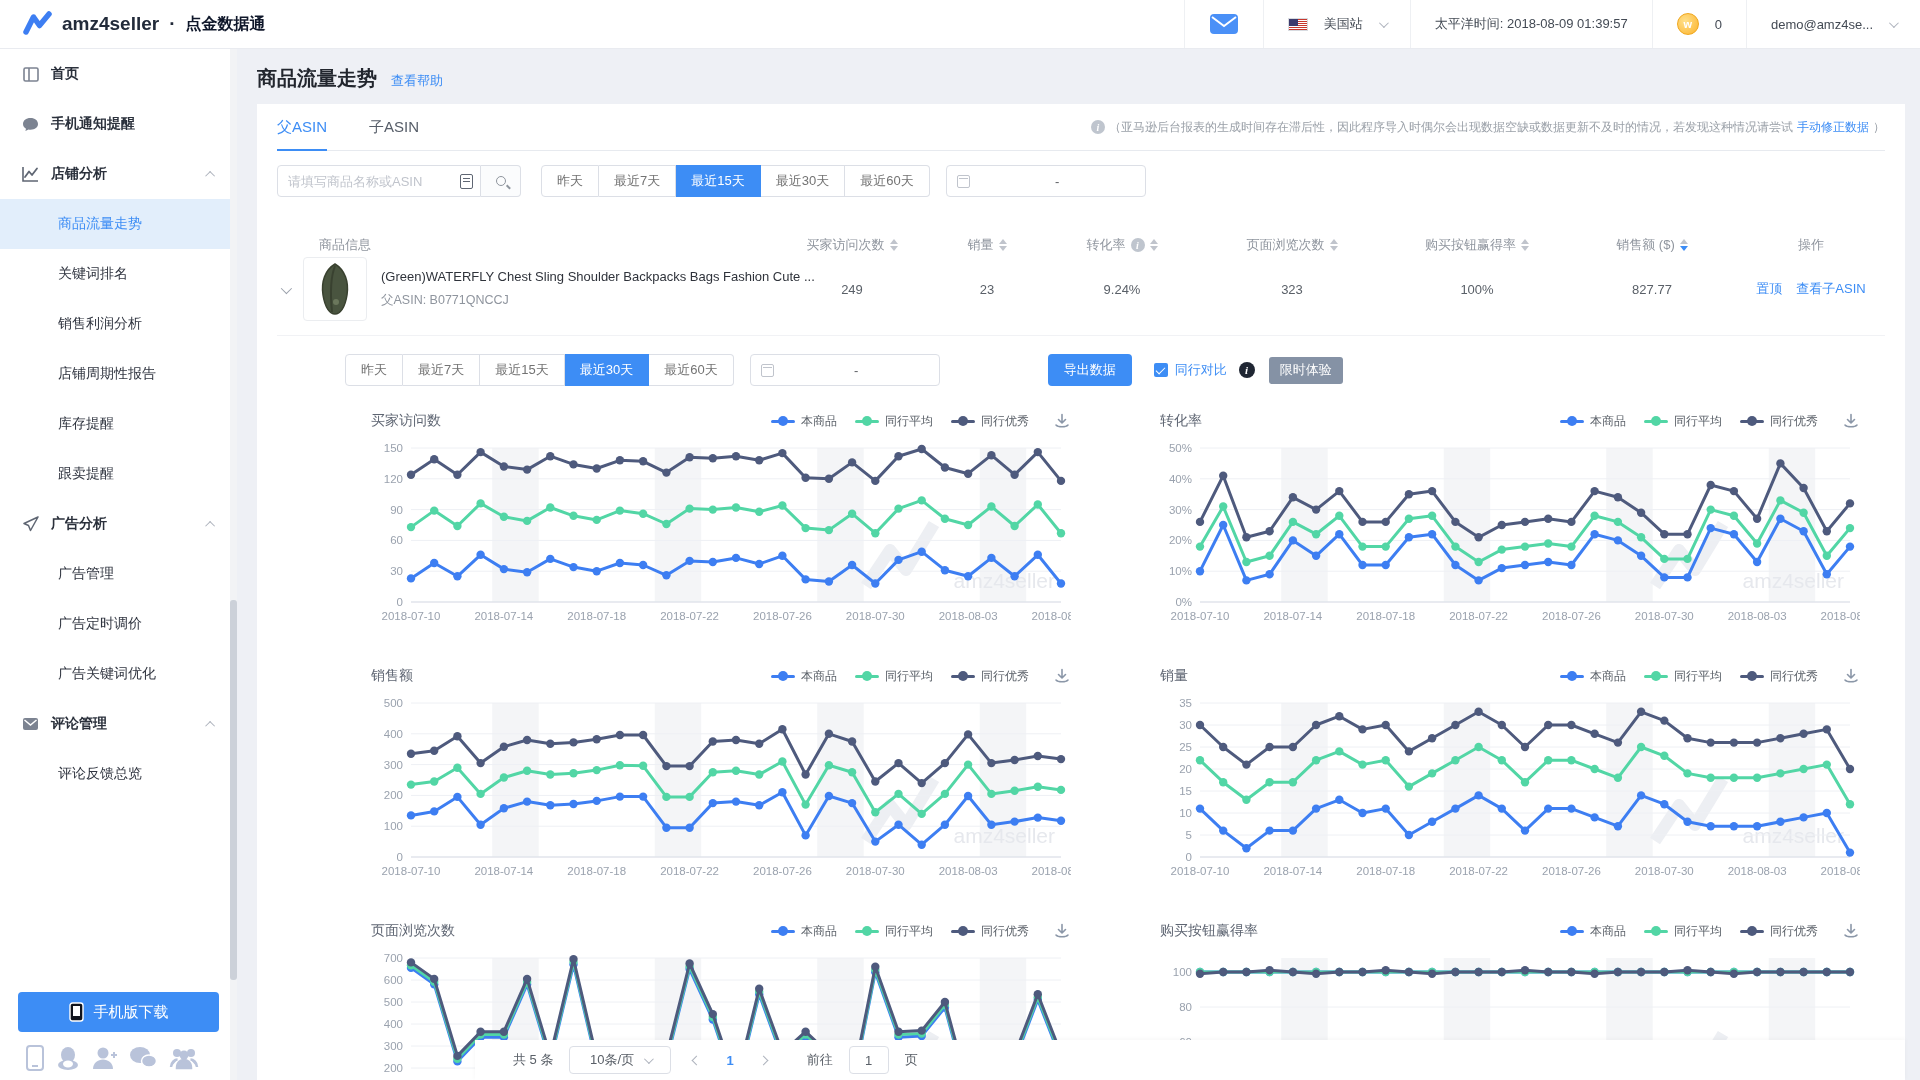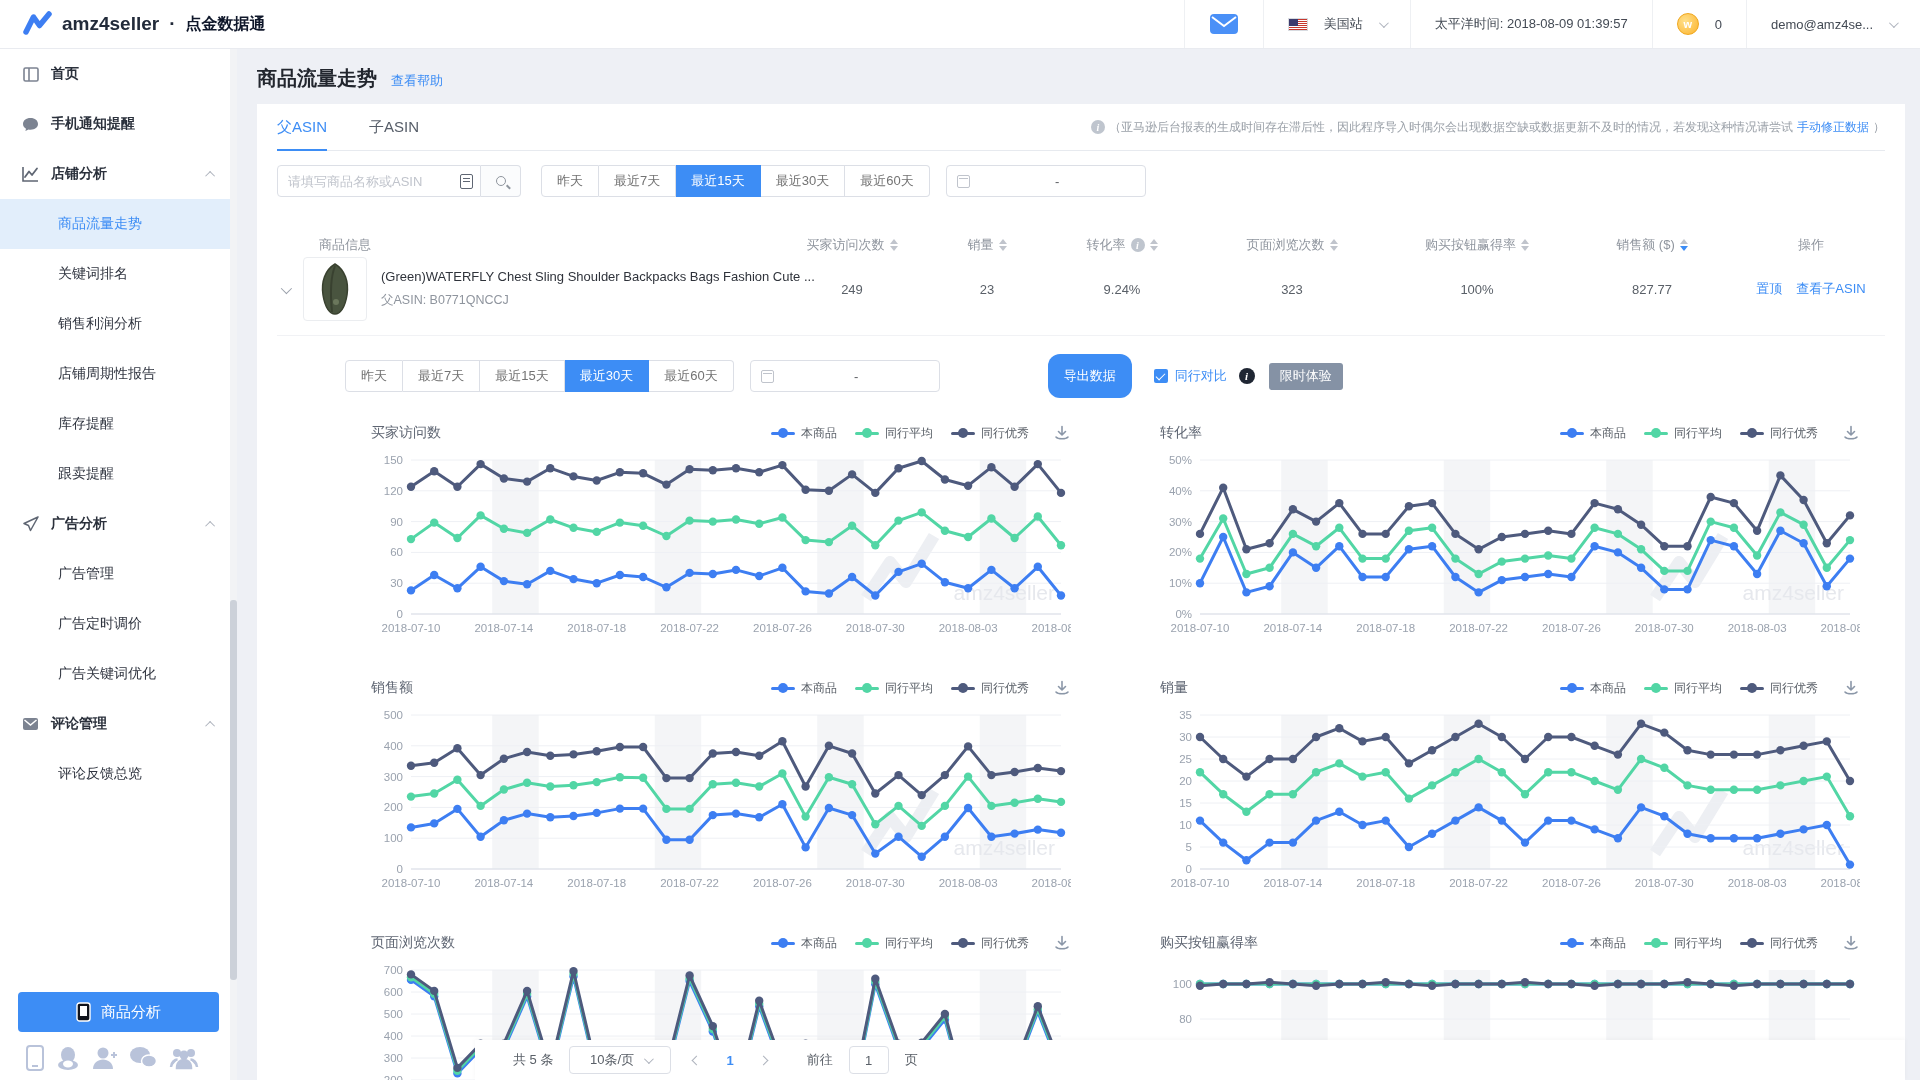--- a/index.html
+++ b/index.html
@@ -103,22 +103,22 @@
   .expander .cv { width:8px; height:8px; border-color:#9aa0ab; }
   .pimg { width:64px; height:64px; border:1px solid #ebedf0; border-radius:4px; background:#fff;
     display:flex; align-items:center; justify-content:center; flex:none; }
   .ptxt .t1 { color:#2f333b; white-space:nowrap; }
   .ptxt .t2 { color:#8f959e; font-size:12.5px; margin-top:8px; }
   .td-ops { display:flex; justify-content:center; gap:14px; font-size:13px; }
 
   
   .detail-row { display:flex; align-items:center; margin:18px 0 0 68px; }
   .detail-row .date-box { width:190px; }
-  .exp-btn { margin-left:108px; height:44px; padding:4px 16px; background:#3d8df5; color:#fff; border:none;
-    border-radius:12px; font-size:13px; cursor:pointer; }
+  .exp-btn { margin-left:108px; height:32px; padding:4px 16px; background:#3d8df5; color:#fff; border:none;
+    border-radius:4px; font-size:13px; cursor:pointer; }
   .cmp { display:flex; align-items:center; gap:7px; margin-left:22px; cursor:pointer; }
   .cbox { width:14px; height:14px; border-radius:2px; background:#3d8df5; position:relative; }
   .cbox::after { content:""; position:absolute; left:4px; top:1.5px; width:4px; height:8px;
     border-right:1.6px solid #fff; border-bottom:1.6px solid #fff; transform:rotate(45deg); }
   .cmp span { font-size:13px; color:#3d8df5; }
   .trial-btn { margin-left:14px; height:27px; padding:0 11px; background:#8592a5; color:#fff; border:none;
     border-radius:3px; font-size:13px; cursor:pointer; }
   .detail-row .info-i.dark { margin-left:12px; }
 
   
@@ -257,21 +257,21 @@
   </div>
   <div class="mi sub">
       <span>评论反馈总览</span>
     </div>
 
   <button class="dl-btn">
     <svg width="15" height="20" viewBox="0 0 15 20">
       <rect x="1" y="1" width="13" height="18" rx="2.5" fill="#10131c" stroke="#fff" stroke-width="1.4"></rect>
       <rect x="4" y="4" width="7" height="10" fill="#fff"></rect>
     </svg>
-    <span>商品分析</span>
+    <span>手机版下载</span>
   </button>
 
   <div class="side-icons">
     <svg width="18" height="26" viewBox="0 0 18 26">
         <rect x="1" y="1" width="16" height="24" rx="3" fill="none" stroke="#b9c3da" stroke-width="2"></rect>
         <line x1="6" y1="21" x2="12" y2="21" stroke="#b9c3da" stroke-width="2"></line>
       </svg>
     <svg width="24" height="26" viewBox="0 0 24 26">
         <ellipse cx="12" cy="10" rx="7" ry="8" fill="#b9c3da"></ellipse>
         <ellipse cx="12" cy="20" rx="10" ry="5" fill="#b9c3da"></ellipse>

